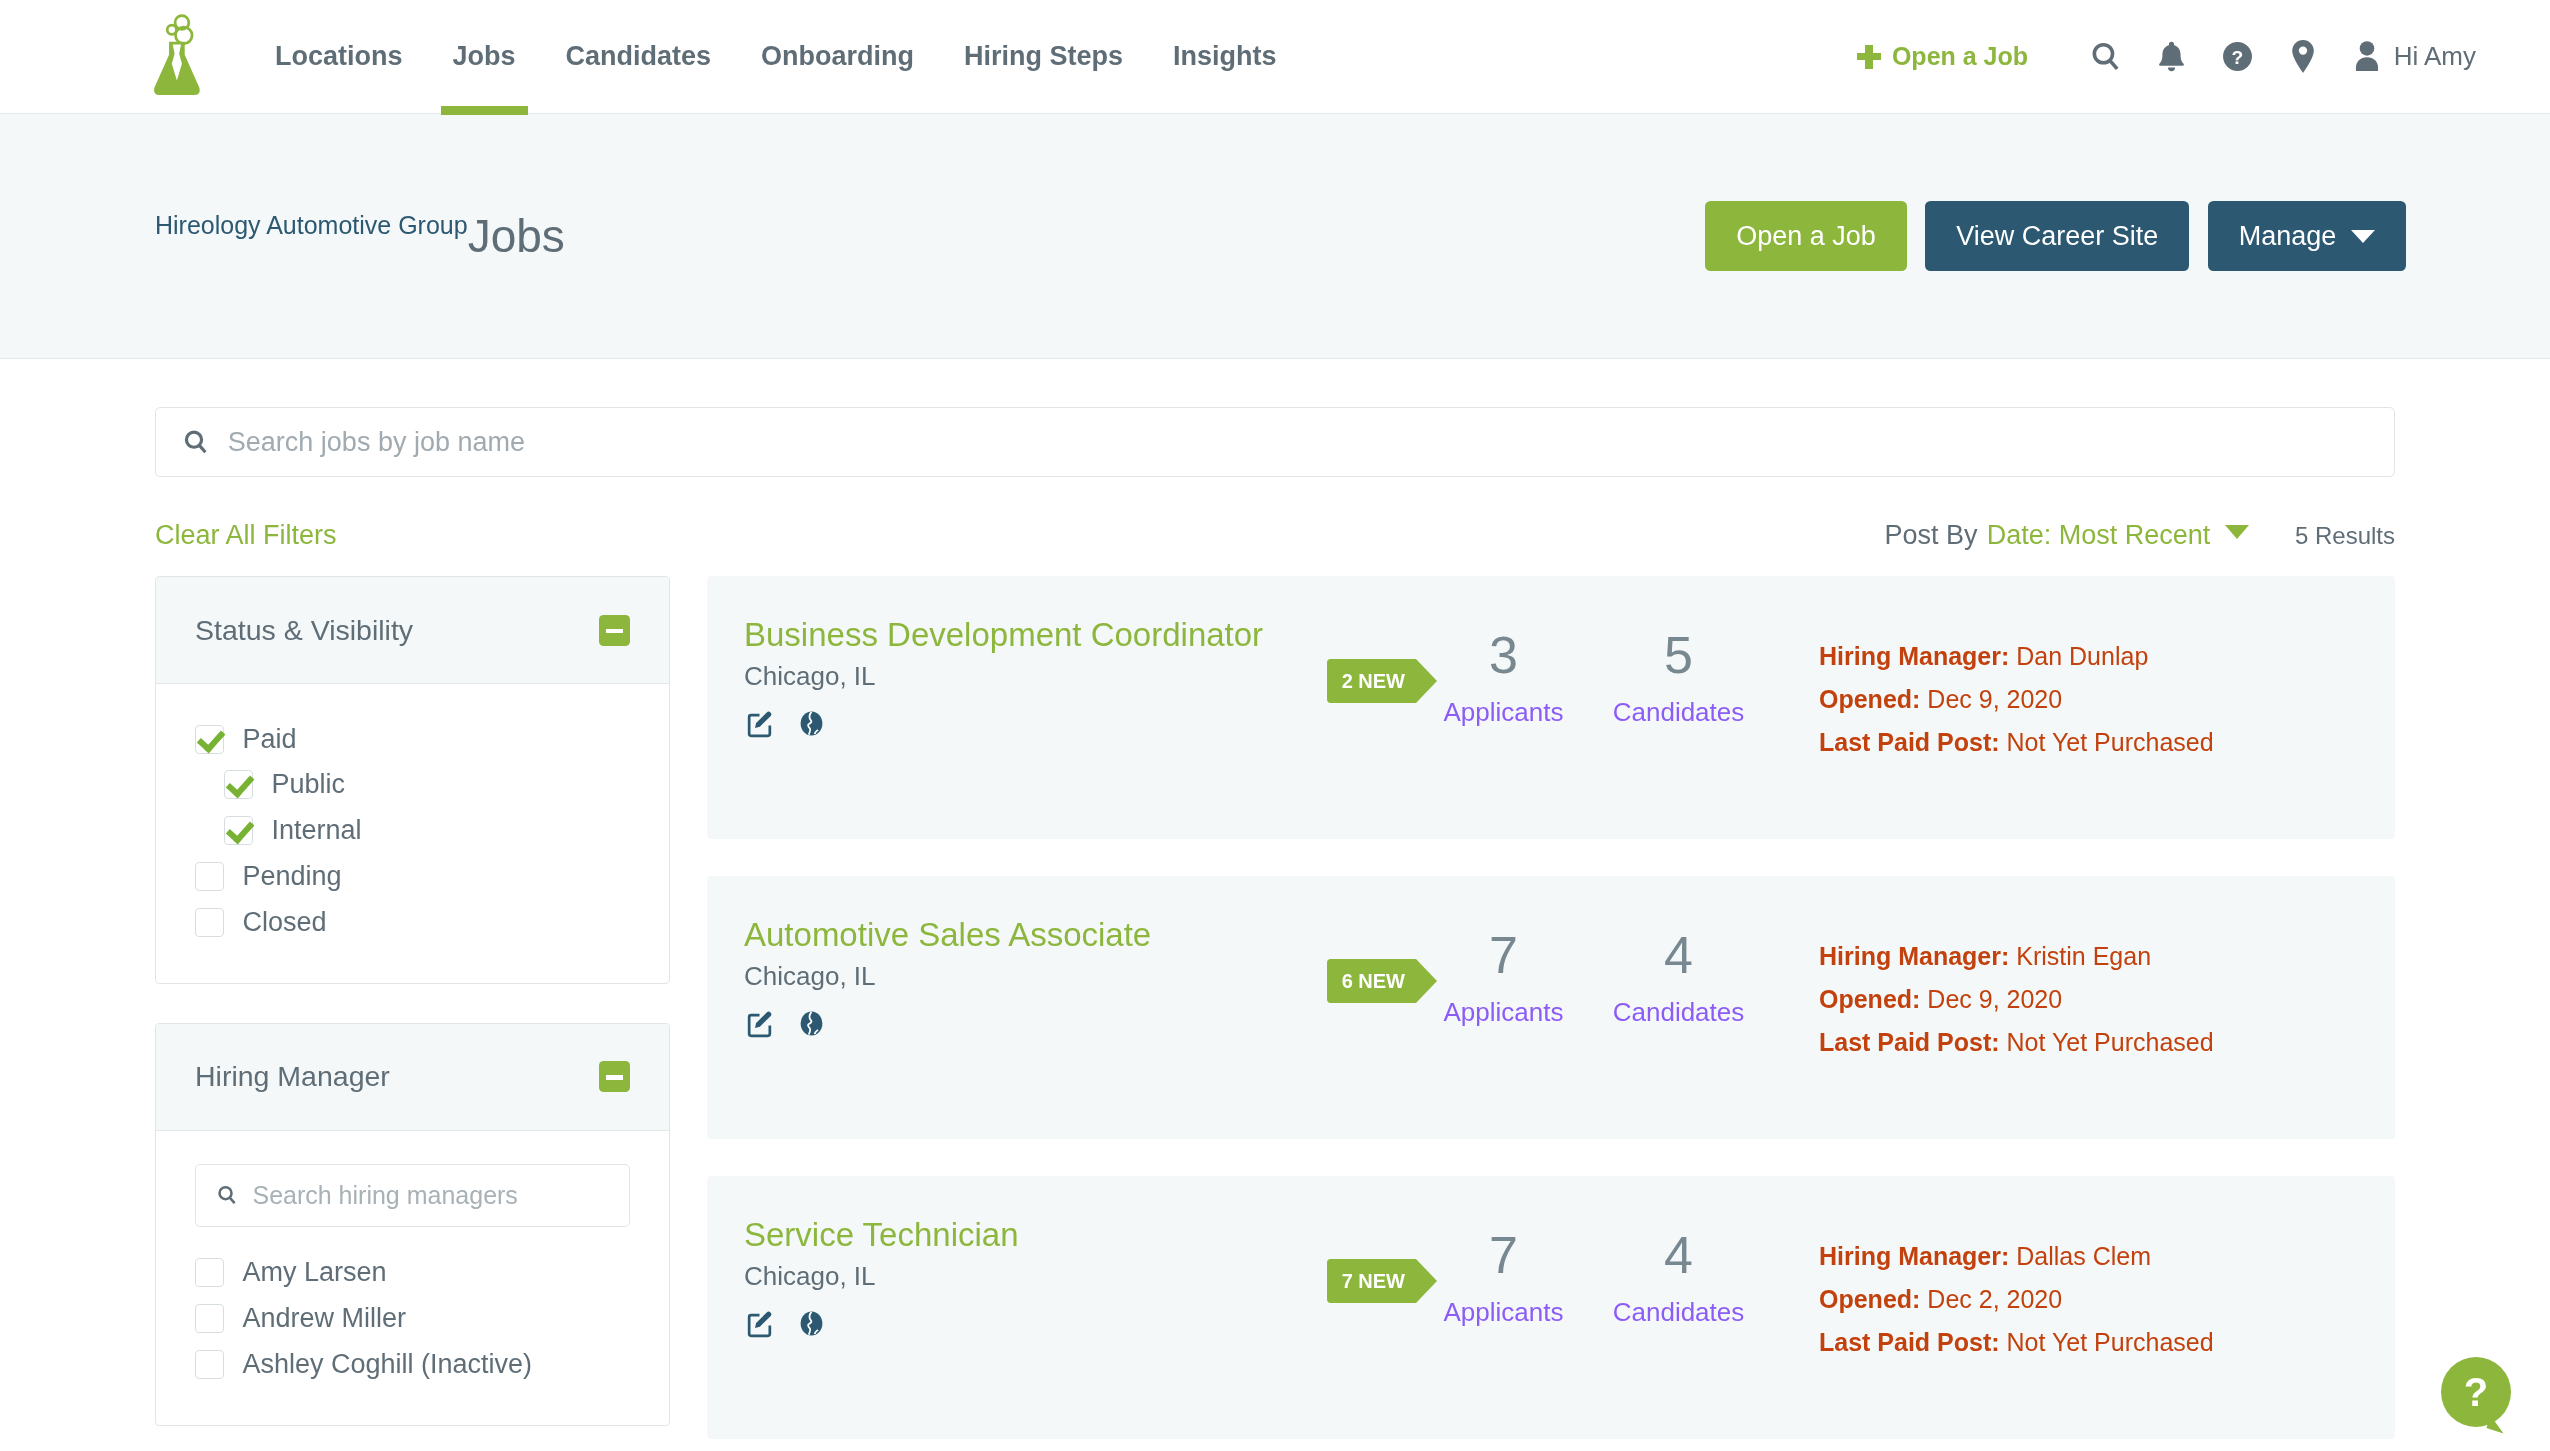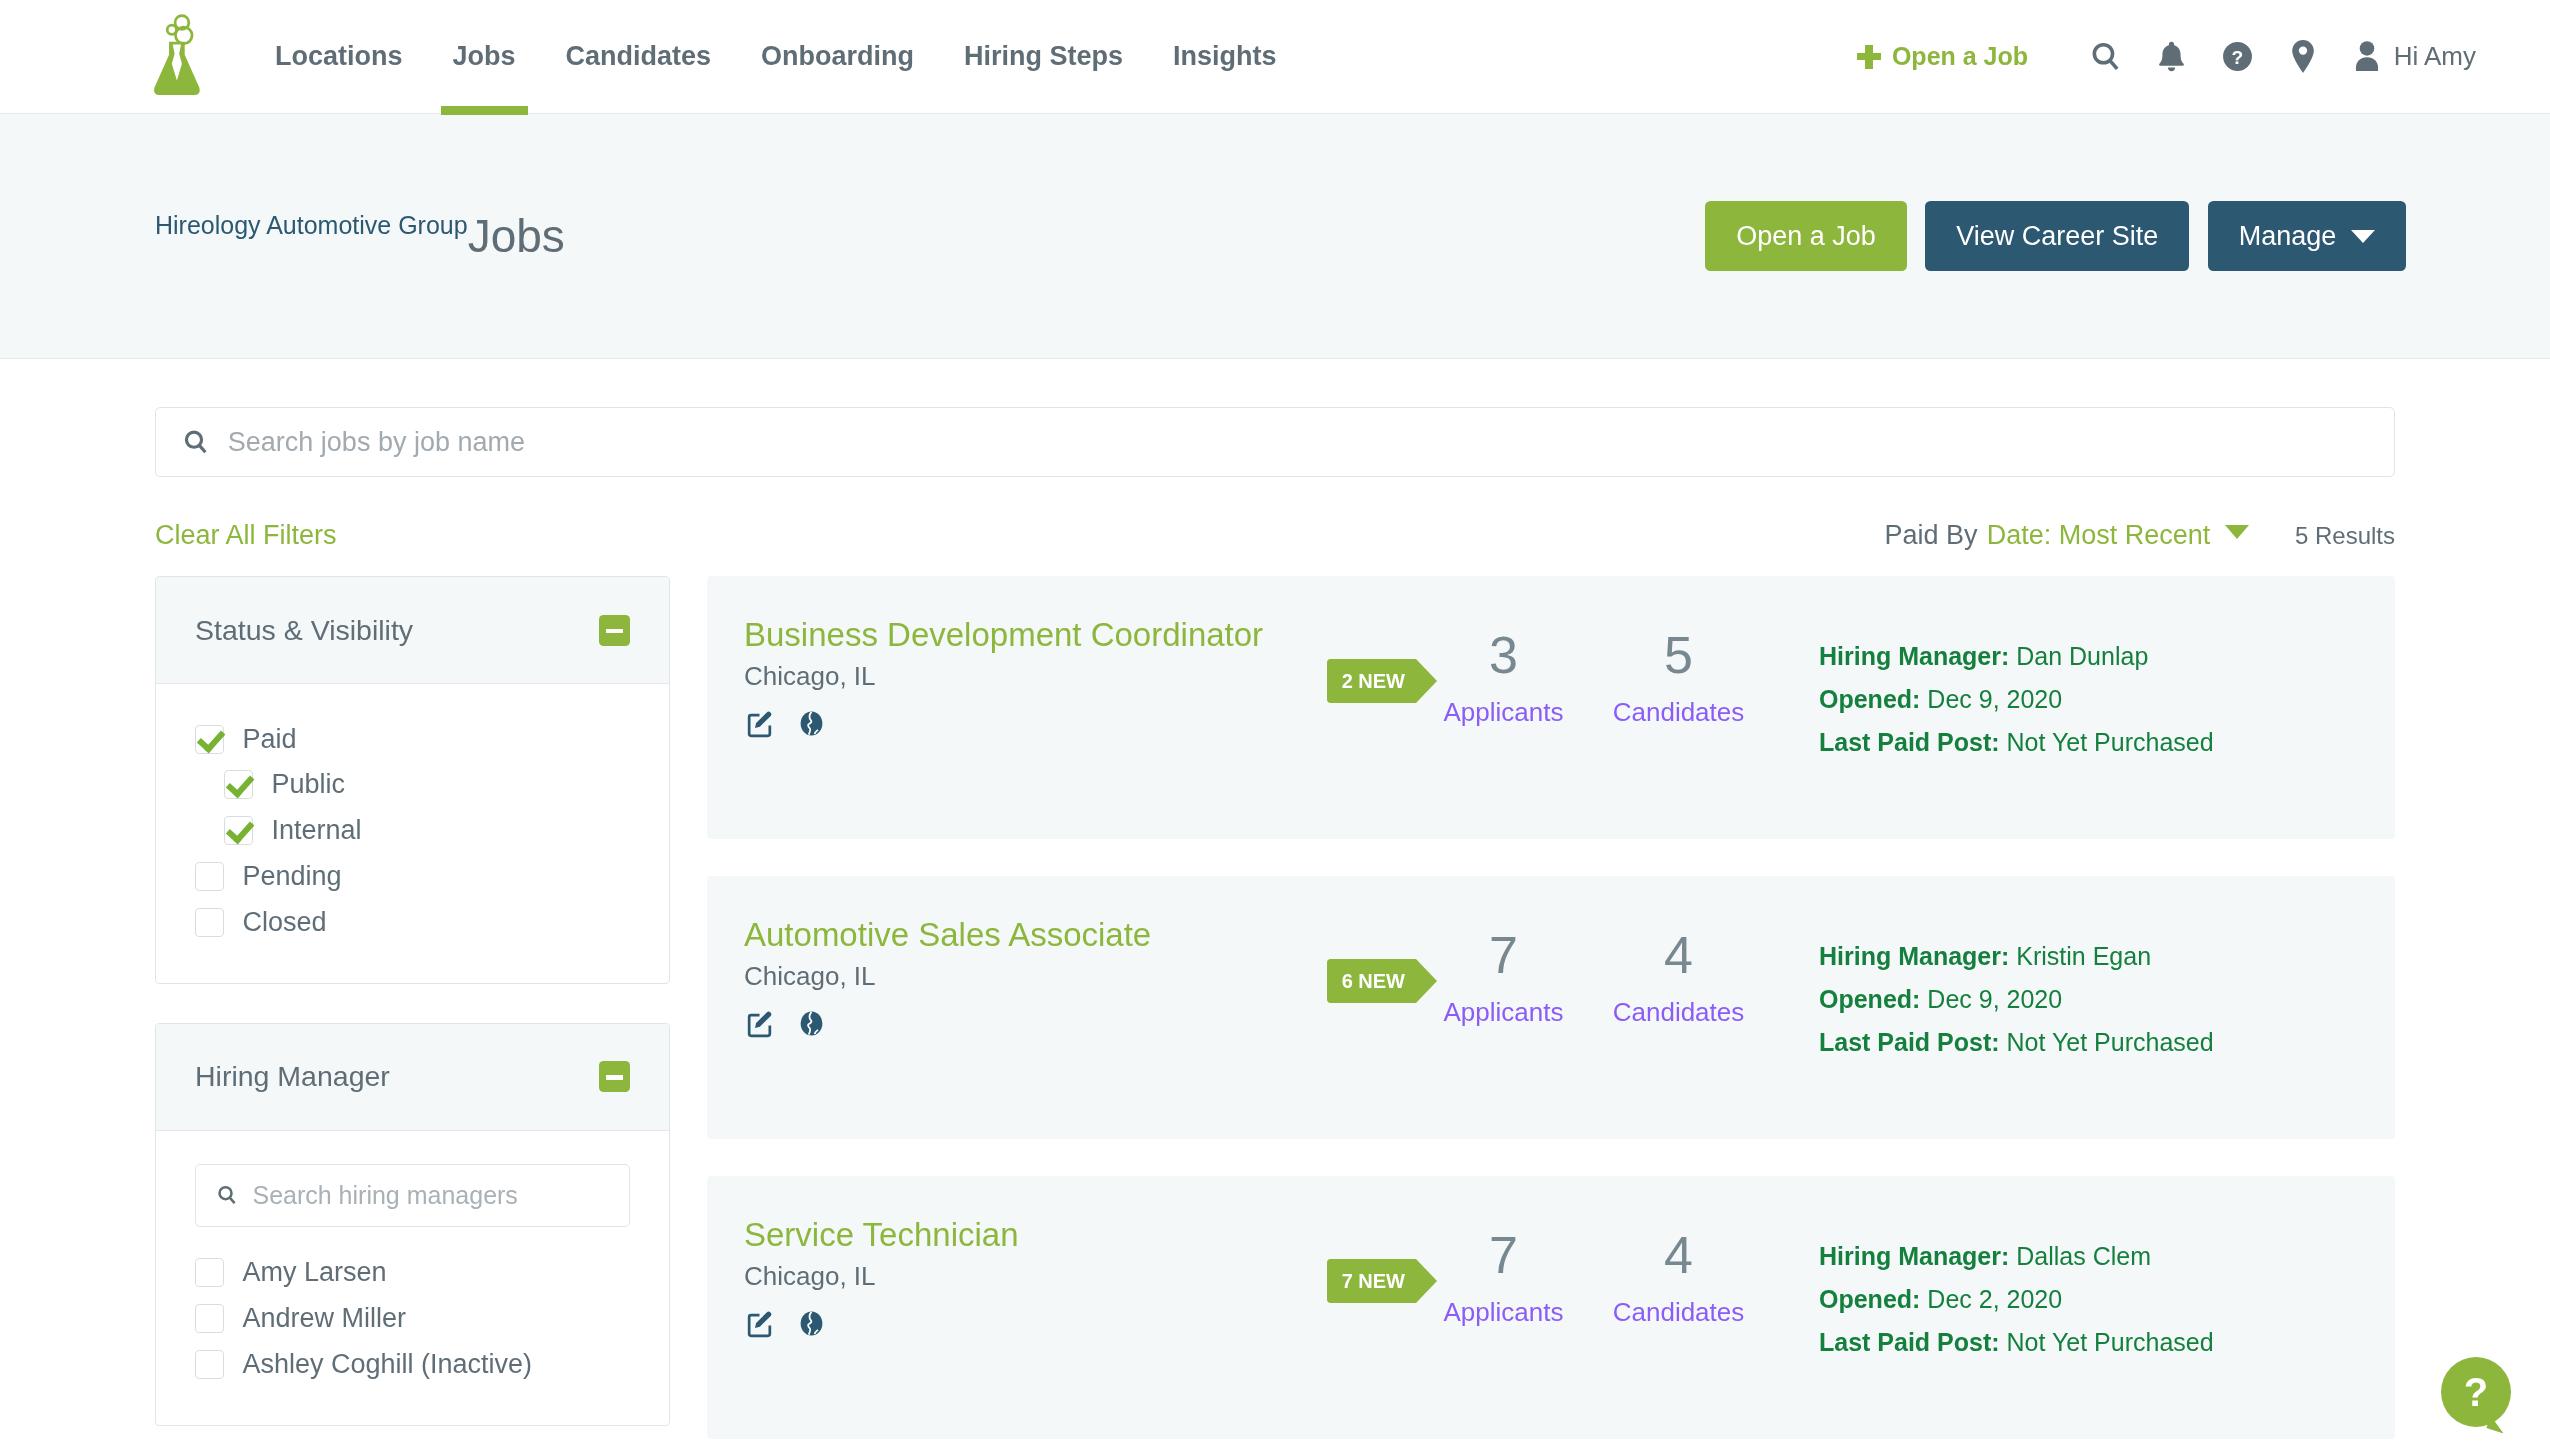--- a/index.html
+++ b/index.html
@@ -315,21 +315,21 @@
     padding-top: 13px;
   }
   .stat-num { font-size: 52px; color: #788890; font-weight: normal; line-height: 1.05; }
   .stat-label { font-size: 26px; color: #8b5cf6; margin-top: 14.7px; }
 
   .job-meta {
     flex: 1 1 auto;
     padding-left: 53px;
     padding-top: 20px;
   }
-  .meta-row { font-size: 25px; color: #15803d; line-height: 1.72; white-space: nowrap; }
+  .meta-row { font-size: 25px; color: #c2410c; line-height: 1.72; white-space: nowrap; }
   .meta-row b { font-weight: bold; }
   .meta-row span { font-weight: normal; }
 
   
   .help-bubble {
     position: fixed;
     right: 39px; bottom: 24px;
     width: 70px; height: 70px;
     background: #8cb63c;
     border-radius: 50%;
@@ -455,21 +455,21 @@
     <svg width="28" height="28" viewBox="0 0 24 24" fill="none" stroke="#5f6d77" stroke-width="2.8">
       <circle cx="10.5" cy="10" r="6.6"></circle>
         <line x1="15.4" y1="15.2" x2="20.5" y2="21"></line>
     </svg>
     <input type="text" placeholder="Search jobs by job name" style="">
   </div>
 
   <div class="filterbar">
     <div class="clear-filters">Clear All Filters</div>
     <div class="sortwrap">
-      <span class="sortby-label">Paid By</span>
+      <span class="sortby-label">Post By</span>
       <span class="sortby-value">
         <span>Date: Most Recent</span>
         <span class="caret-green"></span>
       </span>
       <span class="results-count">5 Results</span>
     </div>
   </div>
 
   <div class="main-cols">
 

